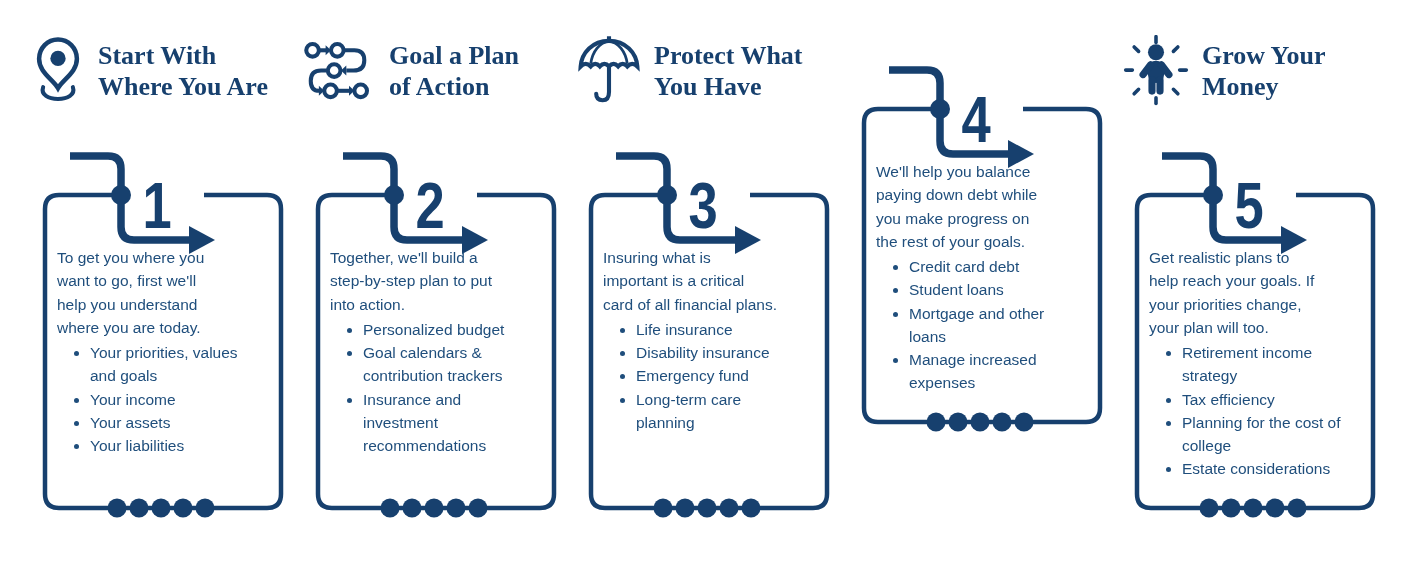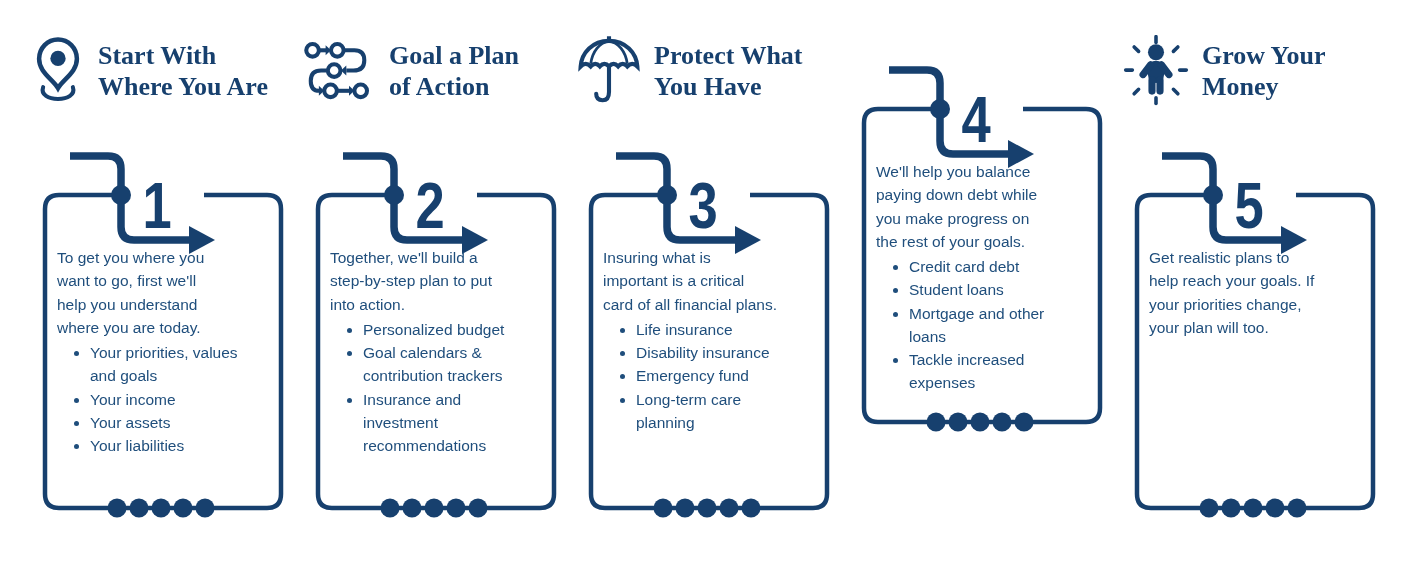--- a/index.html
+++ b/index.html
@@ -174,21 +174,21 @@
       <div class="num">4</div>
       <div class="content">
         <p class="desc">We'll help you balance
 paying down debt while
 you make progress on
 the rest of your goals.</p>
         <ul class="bullets">
             <li>Credit card debt</li>
             <li>Student loans</li>
             <li>Mortgage and other loans</li>
-            <li>Tackle increased expenses</li>
+            <li>Manage increased expenses</li>
           </ul>
       </div>
     </div>
   </div>
 
   <div class="col">
     <div class="header">
       <svg width="66" height="72" viewBox="0 0 74 80">
         <g fill="#17406E">
           <circle cx="37" cy="19" r="9"></circle>
@@ -219,17 +219,23 @@
     <div class="card">
       <svg class="frame">
           <use href="#frame-sym"></use>
         </svg>
       <div class="num">5</div>
       <div class="content">
         <p class="desc">Get realistic plans to
 help reach your goals. If
 your priorities change,
 your plan will too.</p>
+        <ul class="bullets">
+            <li>Retirement income strategy</li>
+            <li>Tax efficiency</li>
+            <li>Planning for the cost of college</li>
+            <li>Estate considerations</li>
+          </ul>
       </div>
     </div>
   </div>
 
 </div>
 
 </body></html>

